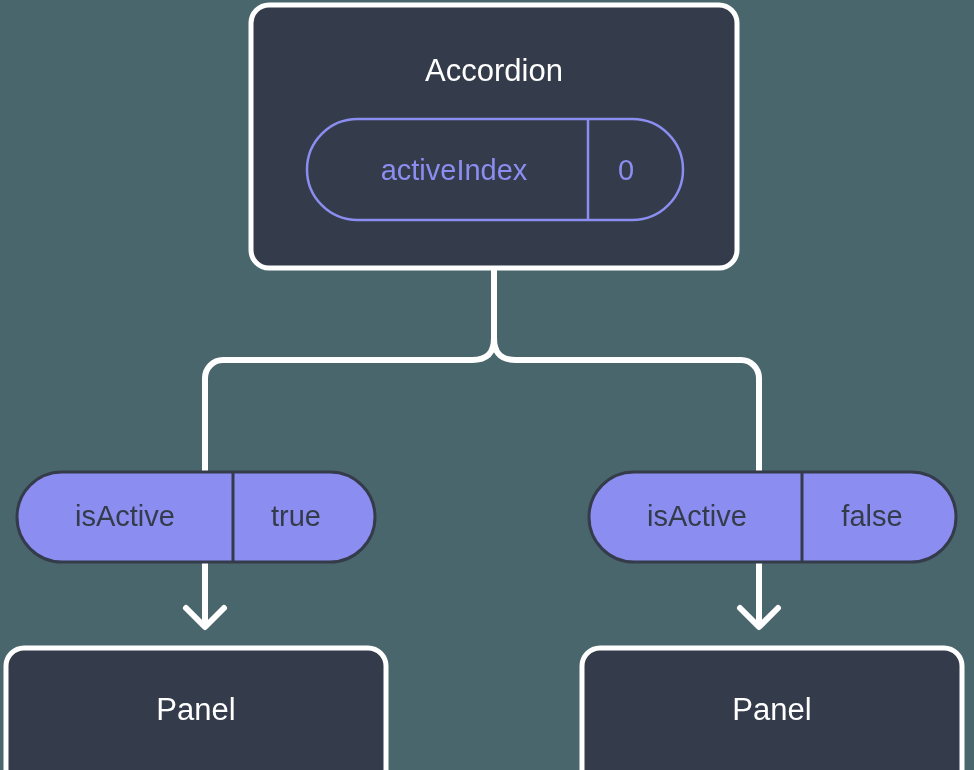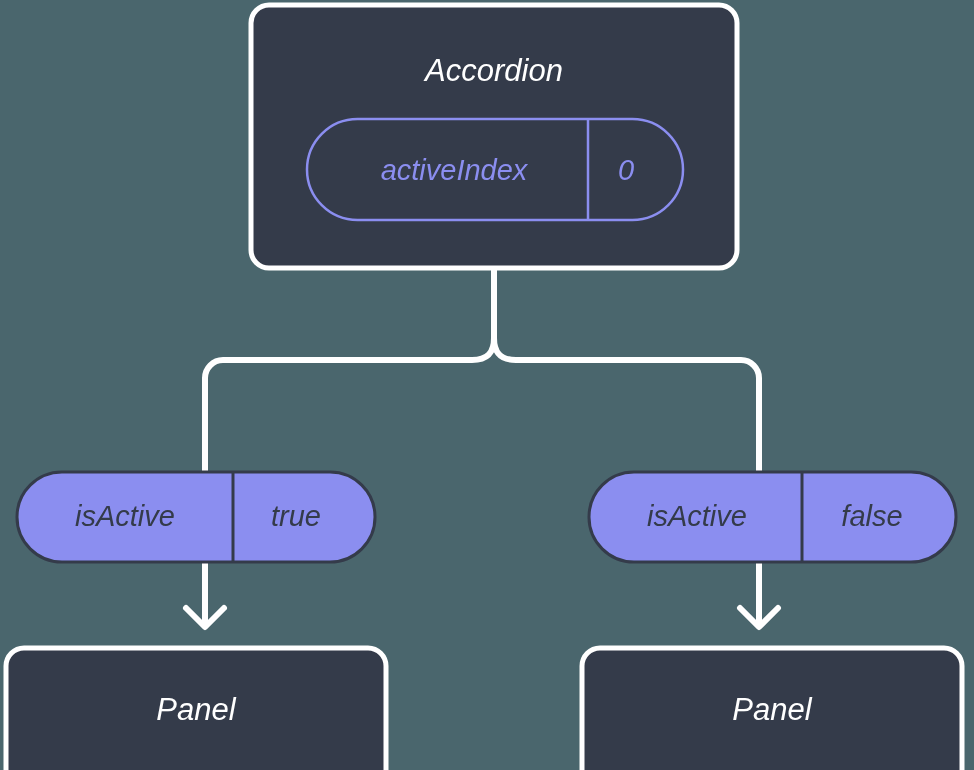--- a/index.html
+++ b/index.html
@@ -10,21 +10,20 @@
     width: 974px;
     height: 770px;
     overflow: hidden;
     font-family: "Liberation Sans", sans-serif;
     background: #4a666d;
   }
   #diagram-root {
     position: relative;
     width: 974px;
     height: 770px;
-    font-style: italic;
   }
   svg.diagram {
     display: block;
     width: 974px;
     height: 770px;
   }
   .node-title {
     font-family: "Liberation Sans", sans-serif;
     font-size: 31px;
     fill: #ffffff;

